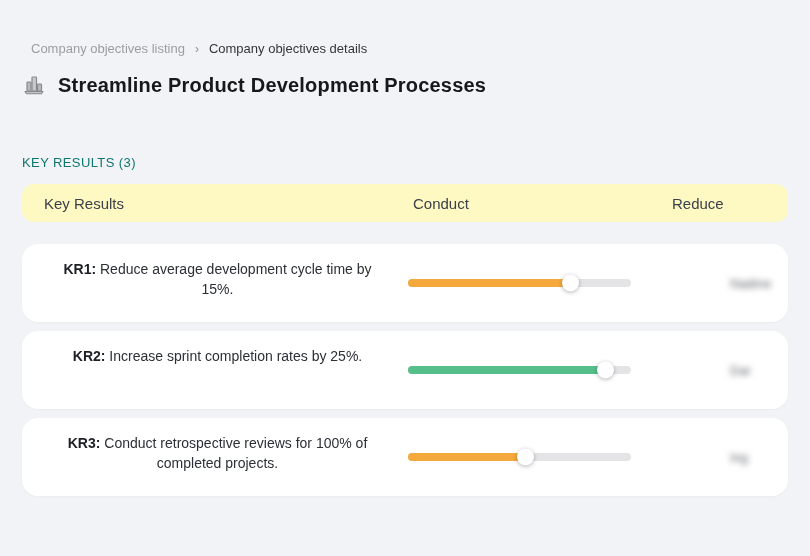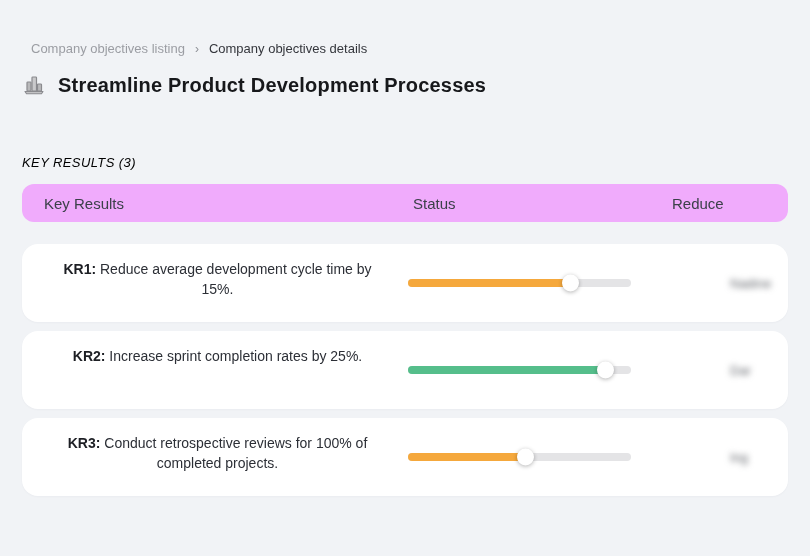--- a/index.html
+++ b/index.html
@@ -18,29 +18,29 @@
   .crumb-sep { color: #8f9197; font-size: 12px; }
   .crumb-current { color: #34363c; font-weight: 500; }
 
   
   .title-row { display: flex; align-items: center; gap: 12px; margin-top: 17px; }
   .title-icon { width: 24px; height: 24px; flex: 0 0 auto; }
   .page-title { font-size: 20px; font-weight: 700; color: #17181b; letter-spacing: 0.2px; }
 
   
   .section-label {
-    margin-top: 58px; font-size: 13px; color: #000000; letter-spacing: 0.4px; font-style: italic;
+    margin-top: 58px; font-size: 13px; color: #0f766e; letter-spacing: 0.4px;
   }
 
   
   .grid-cols { display: grid; grid-template-columns: 386px 264px 1fr; align-items: center; }
 
   
   .table-header {
-    margin-top: 14px; height: 38px; background: #f0abfc; border-radius: 12px;
+    margin-top: 14px; height: 38px; background: #fef9c3; border-radius: 12px;
     font-size: 15px; color: #3b4049; font-weight: 500;
   }
   .th-key { padding-left: 22px; }
   .th-status { padding-left: 5px; }
 
   
   .rows { margin-top: 22px; display: flex; flex-direction: column; gap: 9px; }
   .row-card {
     background: #ffffff; border-radius: 16px; height: 78px;
     box-shadow: 0 1px 2px rgba(20,30,60,0.03);
@@ -117,21 +117,21 @@
         <path d="M3 18.5 h18 l-1.5 2.2 h-15 z" fill="#c2c2c4" stroke="#8a8a8e" stroke-width="1.1" stroke-linejoin="round"></path>
       </svg>
     </span>
     <h1 class="page-title">Streamline Product Development Processes</h1>
   </div>
 
   <div class="section-label">KEY RESULTS (3)</div>
 
   <div class="table-header grid-cols">
     <div class="th-key">Key Results</div>
-    <div class="th-status">Status</div>
+    <div class="th-status">Conduct</div>
     <div class="th-owner">Reduce</div>
   </div>
 
   <div class="rows">
 
     <div class="row-card grid-cols">
       <div class="kr-cell">
         <span class="kr-label">KR1:</span><span> Reduce average development cycle time by 15%.</span>
       </div>
       <div>

